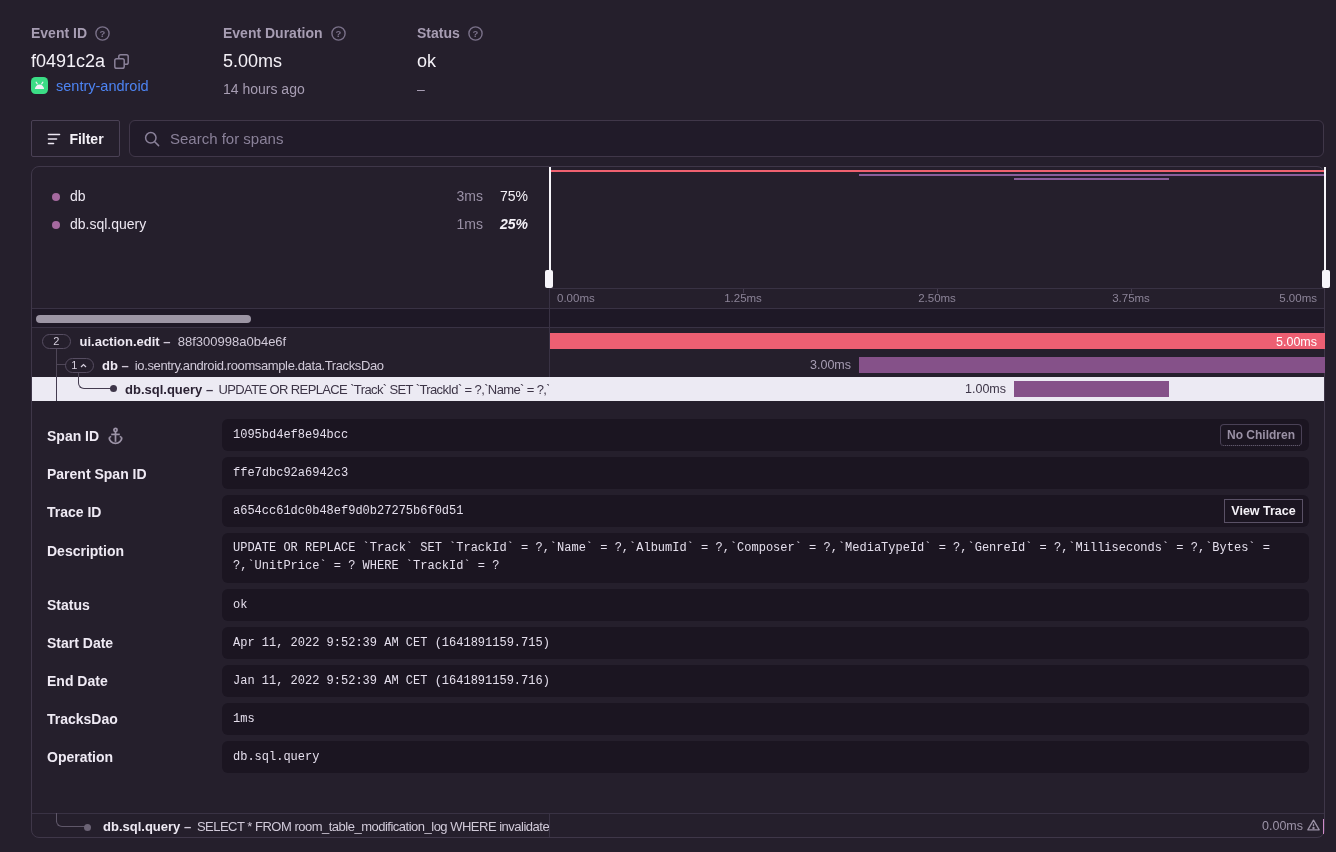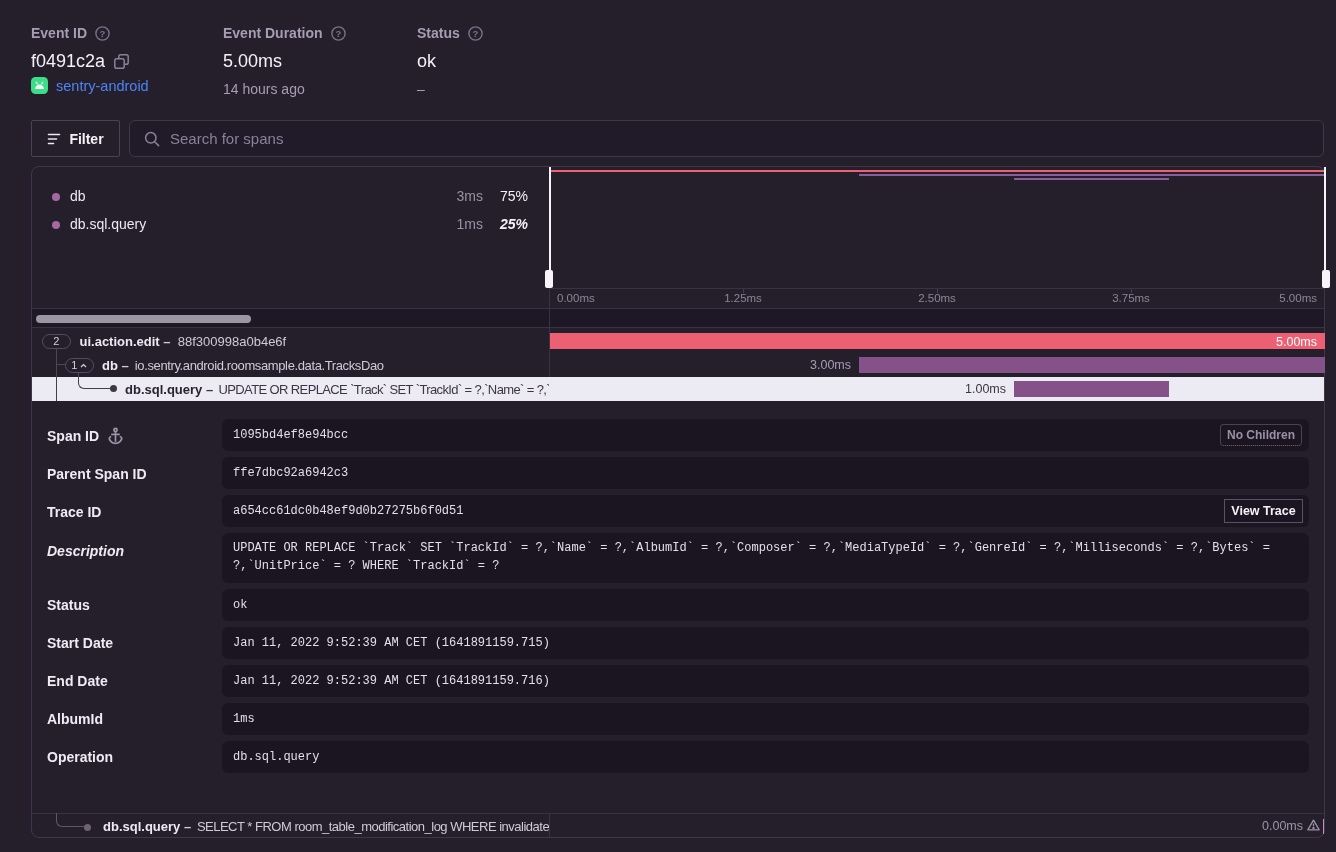--- a/index.html
+++ b/index.html
@@ -144,33 +144,33 @@
 <div class="box" style="top:419px;">1095bd4ef8e94bcc</div>
 <div class="abs" style="left:1220px; top:424px; width:82px; height:22px; border:1px solid #4A4156; border-bottom:1px dotted #756C82; border-radius:4px; display:flex; align-items:center; justify-content:center; font-size:12px; font-weight:700; color:#9A91A5;">No Children</div>
 
 <div class="dlabel" style="top:466px;">Parent Span ID</div>
 <div class="box" style="top:457px;">ffe7dbc92a6942c3</div>
 
 <div class="dlabel" style="top:504px;text-align:right;">Trace ID</div>
 <div class="box" style="top:495px;">a654cc61dc0b48ef9d0b27275b6f0d51</div>
 <div class="abs" style="left:1224px; top:499px; width:79px; height:24px; border:1px solid #5A5166; border-radius:0; display:flex; align-items:center; justify-content:center; font-size:12.5px; font-weight:700; color:#F4F1F7;">View Trace</div>
 
-<div class="dlabel" style="top:543px;font-style:italic;">Description</div>
+<div class="dlabel" style="top:543px;">Description</div>
 <div class="box" style="top:533px; height:50px; align-items:flex-start; padding-top:7px; line-height:17.5px; display:block;">UPDATE OR REPLACE `Track` SET `TrackId` = ?,`Name` = ?,`AlbumId` = ?,`Composer` = ?,`MediaTypeId` = ?,`GenreId` = ?,`Milliseconds` = ?,`Bytes` =<br>?,`UnitPrice` = ? WHERE `TrackId` = ?</div>
 
 <div class="dlabel" style="top:597px;">Status</div>
 <div class="box" style="top:589px;">ok</div>
 
 <div class="dlabel" style="top:635px;">Start Date</div>
-<div class="box" style="top:627px;">Jan 11, 2022 9:52:39 AM CET (1641891159.715)</div>
+<div class="box" style="top:627px;">Apr 11, 2022 9:52:39 AM CET (1641891159.715)</div>
 
 <div class="dlabel" style="top:673px;">End Date</div>
 <div class="box" style="top:665px;">Jan 11, 2022 9:52:39 AM CET (1641891159.716)</div>
 
-<div class="dlabel" style="top:711px;">AlbumId</div>
+<div class="dlabel" style="top:711px;">TracksDao</div>
 <div class="box" style="top:703px;">1ms</div>
 
 <div class="dlabel" style="top:749px;">Operation</div>
 <div class="box" style="top:741px;">db.sql.query</div>
 
 <div class="abs" style="left:32px; top:813px; width:1292px; height:1px; background:#393244;"></div>
 <div class="abs" style="left:55.5px; top:813px; width:1.5px; height:9px; background:#5F5769;"></div>
 <div class="abs" style="left:55.5px; top:817px; width:31px; height:9.5px; border-left:1.5px solid #5F5769; border-bottom:1.5px solid #5F5769; border-bottom-left-radius:6px;"></div>
 <div class="abs" style="left:84px; top:823.5px; width:7px; height:7px; border-radius:50%; background:#6B6375;"></div>
 <div class="abs" style="left:103px; top:819px; width:446px; overflow:hidden; white-space:nowrap; font-size:13px;"><b>db.sql.query</b> <span style="color:#D0C9D8; letter-spacing:-0.5px;"><b>–</b>&nbsp; SELECT * FROM room_table_modification_log WHERE invalidated = 1;</span></div>

